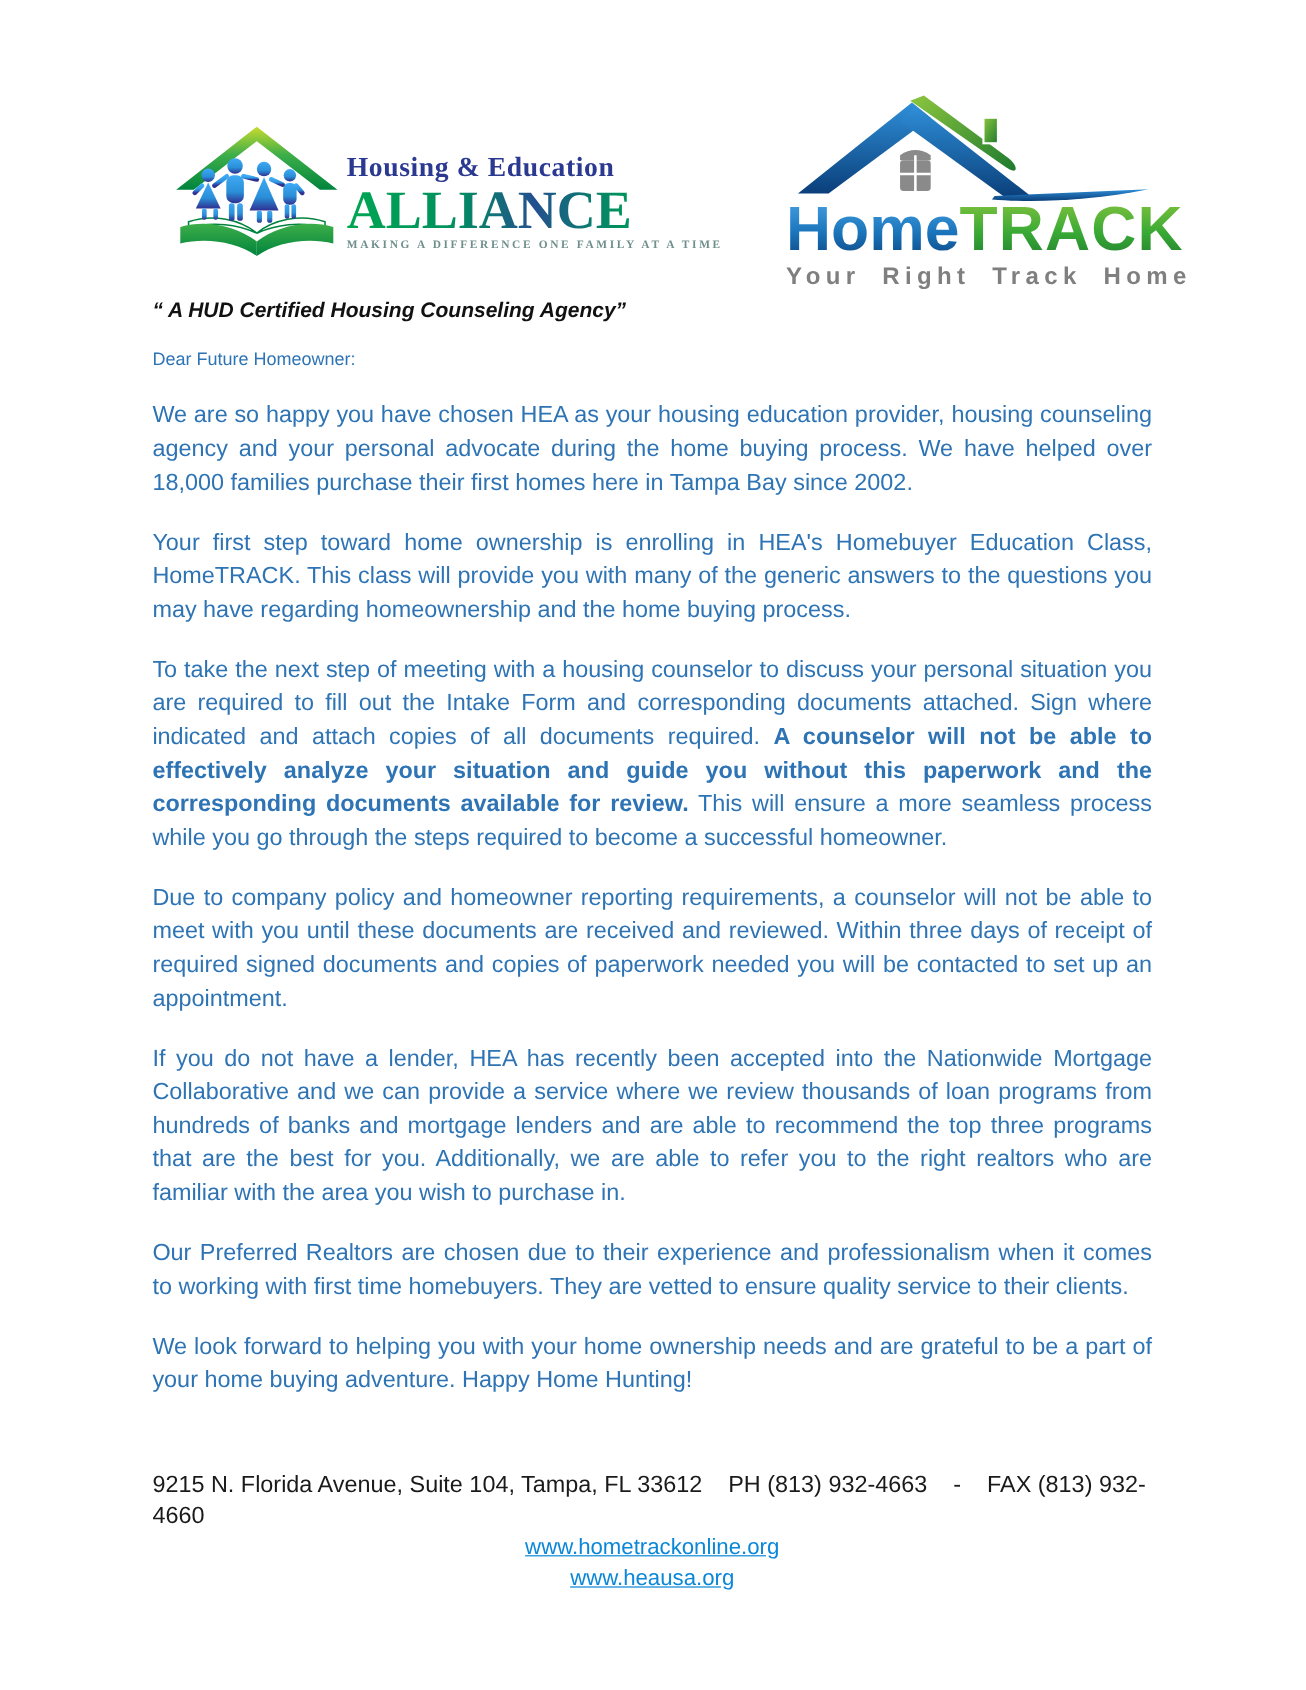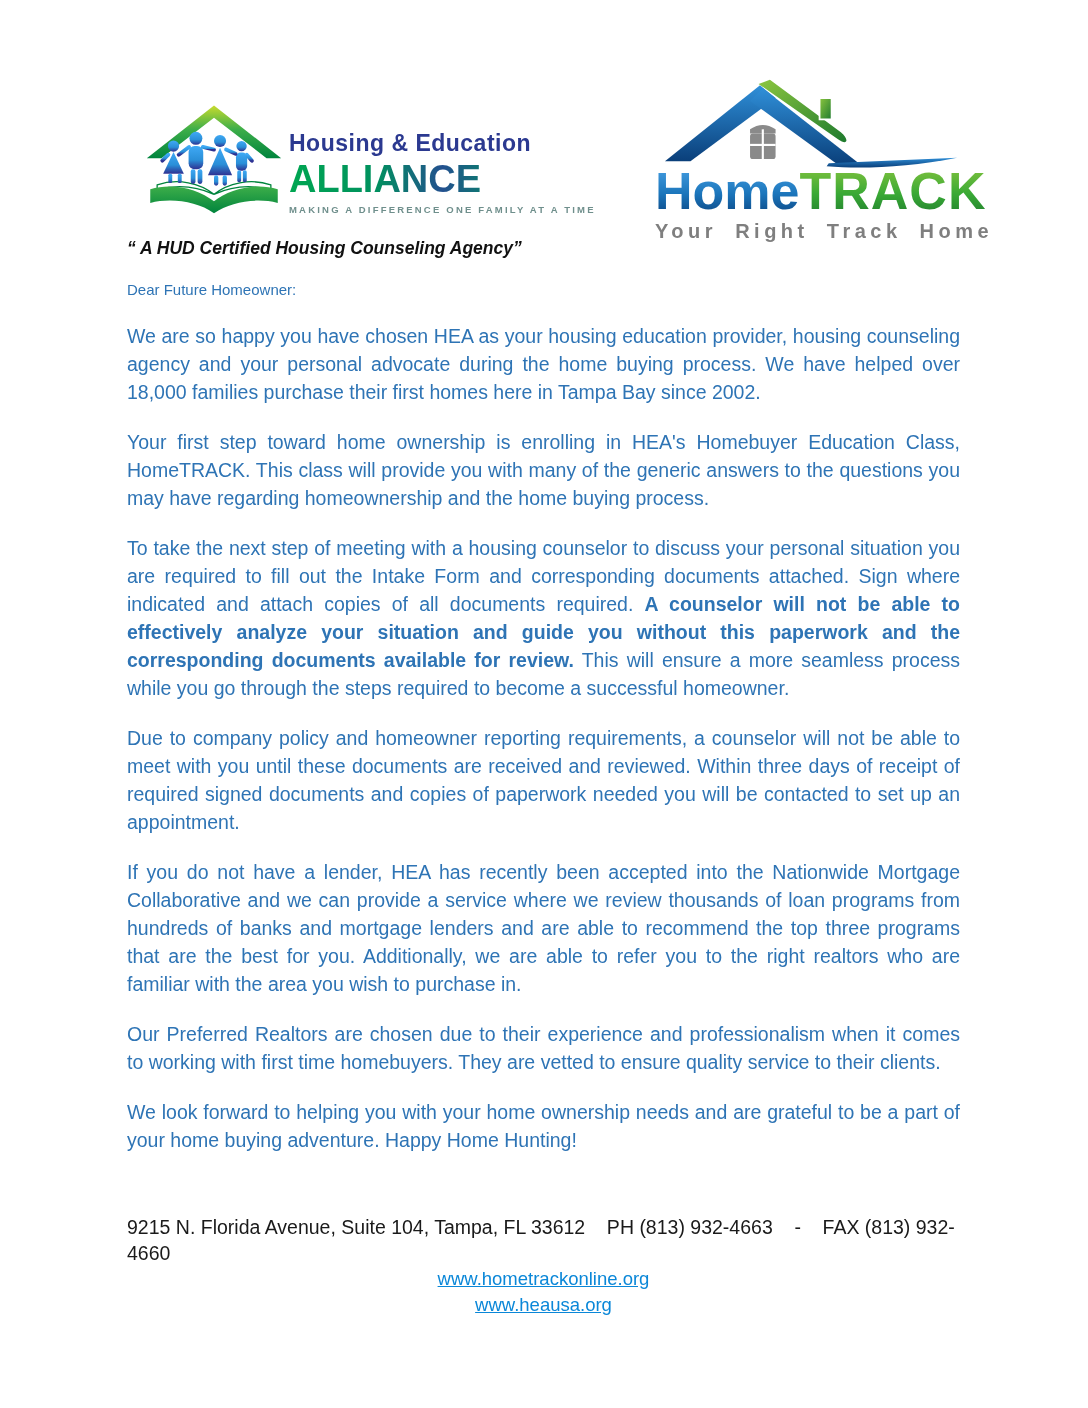--- a/index.html
+++ b/index.html
@@ -19,35 +19,36 @@
   
   .logos {
     display: flex;
     justify-content: space-between;
     align-items: flex-start;
     height: 160px;
   }
 
   .hea-logo {
     display: flex;
-    align-items: flex-end;
+    align-items: center;
     margin-top: 25px;
     margin-left: 18px;
+    font-family: Liberation Serif, serif;
   }
   .hea-mark { width: 138px; height: 112px; flex: 0 0 auto; }
   .hea-text { margin-left: 6px; margin-top: 18px; }
   .hea-line1 {
     color: #2B3990;
     font-size: 23px;
     font-weight: bold;
     letter-spacing: 0.5px;
     white-space: nowrap;
   }
   .hea-line2 {
-    font-size: 38px;
+    font-size: 45px;
     font-weight: bold;
     line-height: 44px;
     letter-spacing: 0px;
     color: #008C5A;
     white-space: nowrap;
   }
   @supports (-webkit-background-clip: text) {
     .hea-line2 {
       background: linear-gradient(90deg, #00A651 0%, #00915E 28%, #23508F 50%, #00915E 72%, #00A651 100%);
       -webkit-background-clip: text;
@@ -90,20 +91,21 @@
     font-size: 20px;
     font-weight: 700;
     letter-spacing: 4.5px;
     word-spacing: 8px;
     margin-top: 4px;
     white-space: nowrap;
   }
 
   
   .certification {
+    margin-top: 10px;
     font-size: 17.5px;
     font-weight: bold;
     font-style: italic;
     color: #111111;
   }
   .salutation {
     margin-top: 22px;
     margin-bottom: 24px;
     font-size: 15px;
     color: #2E74B5;

